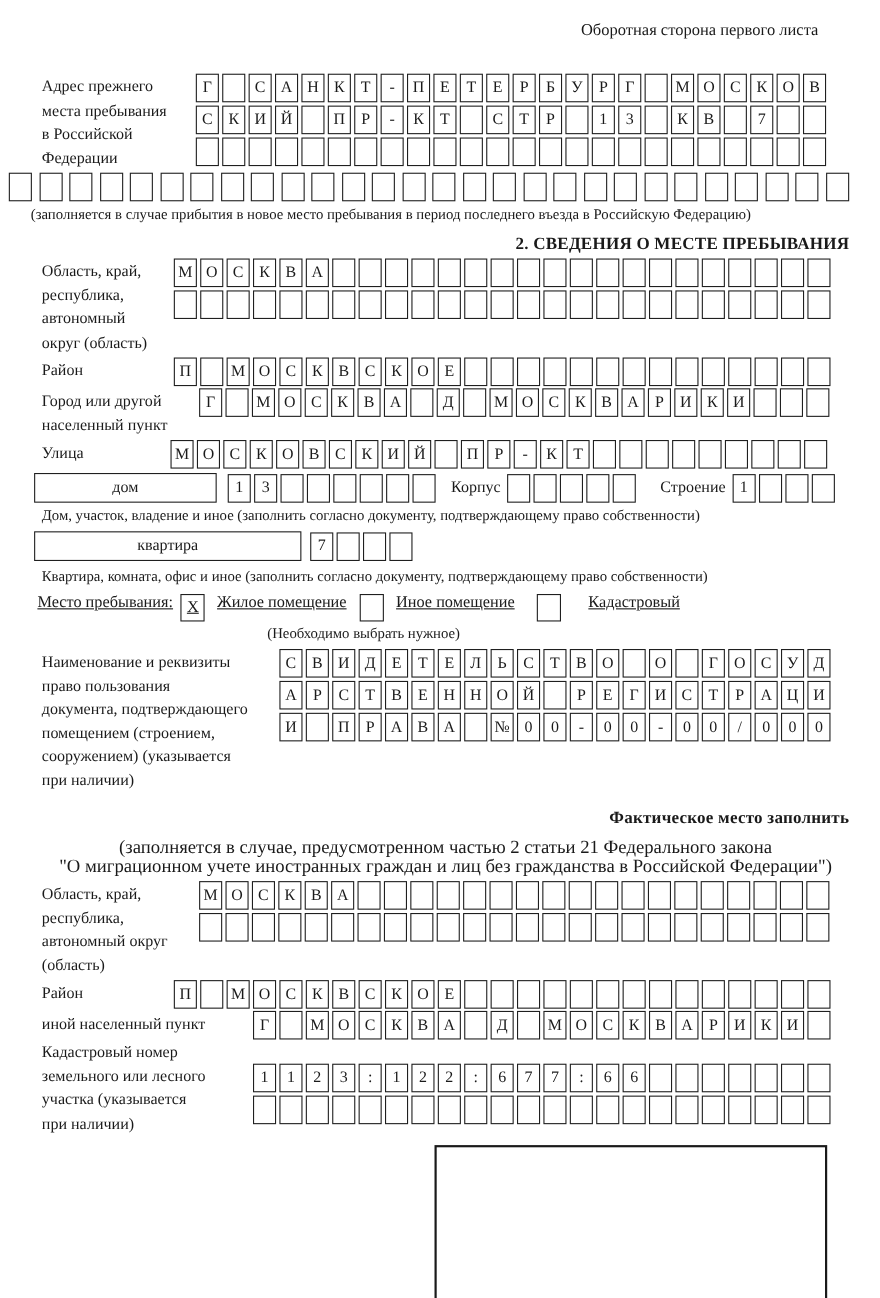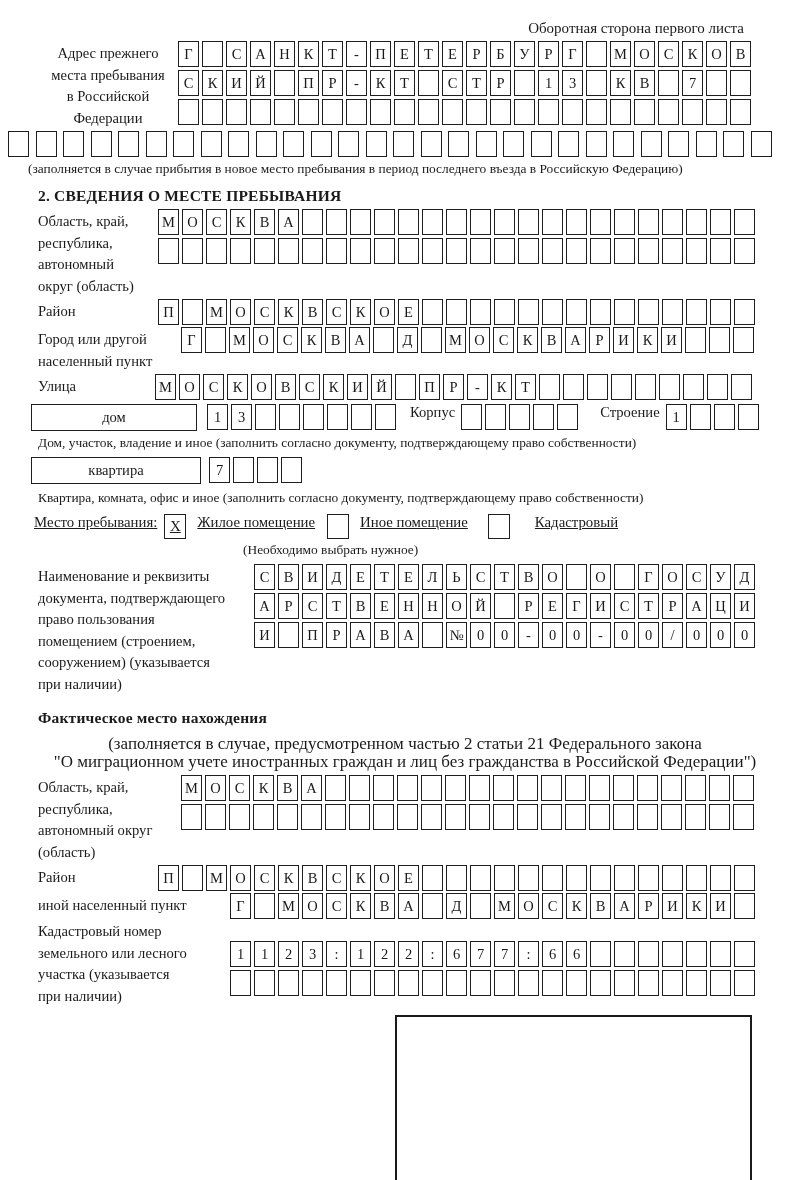--- a/index.html
+++ b/index.html
@@ -24,42 +24,42 @@
 
   .cell {
     flex:0 0 auto; width:21px; height:26px;
     border:1.8px solid #1f1f1f;
     display:flex; align-items:center; justify-content:center;
     font-size:14.5px; line-height:1; background:#fff;
   }
 
   .caption { font-size:13.4px; line-height:16px; }
   .center { text-align:left; }
-  .sec-title { font-weight:bold; font-size:15.5px; text-align:left; letter-spacing:0.2px; }
+  .sec-title { font-weight:bold; font-size:15.5px; text-align:right; letter-spacing:0.2px; }
 
   
-  .rect-row { display:flex; margin-left:-7px; }
+  .rect-row { display:flex; align-items:center; margin-left:-7px; }
   .rect { border:1.6px solid #1f1f1f; height:27px; display:flex; align-items:center;
           justify-content:center; font-size:14.6px; background:#fff; }
   .rect.house { width:166px; }
-  .rect.apt { width:170px; }
+  .rect.apt { width:243px; }
   .inline-lbl { font-size:14.6px; padding:0 6px; }
 
   
   .chk-row { display:flex; align-items:flex-start; margin-left:-4px; font-size:14.8px;text-decoration:underline; }
   .chk { flex:0 0 auto; width:22px; height:25px; border:1.8px solid #1f1f1f;
          display:flex; align-items:center; justify-content:center; font-size:15px; background:#fff; }
 
   .stamp-box { border:2px solid #1a1a1a; width:357px; height:177px; margin-left:357px; background:#fff; }
 
   .note-small { font-size:17px; line-height:18px; text-align:center; }
 
   
   .mt2{margin-top:2px;} .mt4{margin-top:4px;} .mt6{margin-top:6px;} .mt8{margin-top:8px;}
-  .mt10{margin-top:10px;} .mt14{margin-top:14px;} .mt18{margin-top:4px;text-align:center;}
+  .mt10{margin-top:10px;} .mt14{margin-top:14px;} .mt18{margin-top:30px;}
 </style>
 </head>
 <body>
 
 <div class="page">
 
   <div class="header-note">Оборотная сторона первого листа</div>
 
   <div class="line mt18">
     <div class="lbl" style="flex-basis:140px">
@@ -391,22 +391,22 @@
     <span class="chk" style="margin-left:12px"></span>
     <span style="margin-left:11px">Иное помещение</span>
     <span class="chk" style="margin-left:20px"></span>
     <span style="margin-left:25px">Кадастровый</span>
   </div>
   <div class="caption" style="margin-top:3px; margin-left:205px">(Необходимо выбрать нужное)</div>
 
   <div class="line mt6">
     <div class="lbl" style="flex-basis:216px">
       <span class="ln">Наименование и реквизиты</span>
+      <span class="ln">право пользования</span>
       <span class="ln">документа, подтверждающего</span>
-      <span class="ln">право пользования</span>
       <span class="ln">помещением (строением,</span>
       <span class="ln">сооружением) (указывается</span>
       <span class="ln">при наличии)</span>
     </div>
     <div class="boxrows">
       <div class="boxes">
           <span class="cell">С</span>
           <span class="cell">В</span>
           <span class="cell">И</span>
           <span class="cell">Д</span>
@@ -470,21 +470,21 @@
           <span class="cell">0</span>
           <span class="cell">0</span>
           <span class="cell">/</span>
           <span class="cell">0</span>
           <span class="cell">0</span>
           <span class="cell">0</span>
         </div>
     </div>
   </div>
 
-  <div class="sec-title mt14">Фактическое место нахождения</div>
+  <div class="sec-title mt14">Фактическое место заполнить</div>
   <div class="note-small mt8">(заполняется в случае, предусмотренном частью 2 статьи 21 Федерального закона</div>
   <div class="note-small">"О миграционном учете иностранных граждан и лиц без гражданства в Российской Федерации")</div>
 
   <div class="line mt4">
     <div class="lbl" style="flex-basis:143px">
       <span class="ln">Область, край,</span>
       <span class="ln">республика,</span>
       <span class="ln">автономный округ</span>
       <span class="ln">(область)</span>
     </div>

